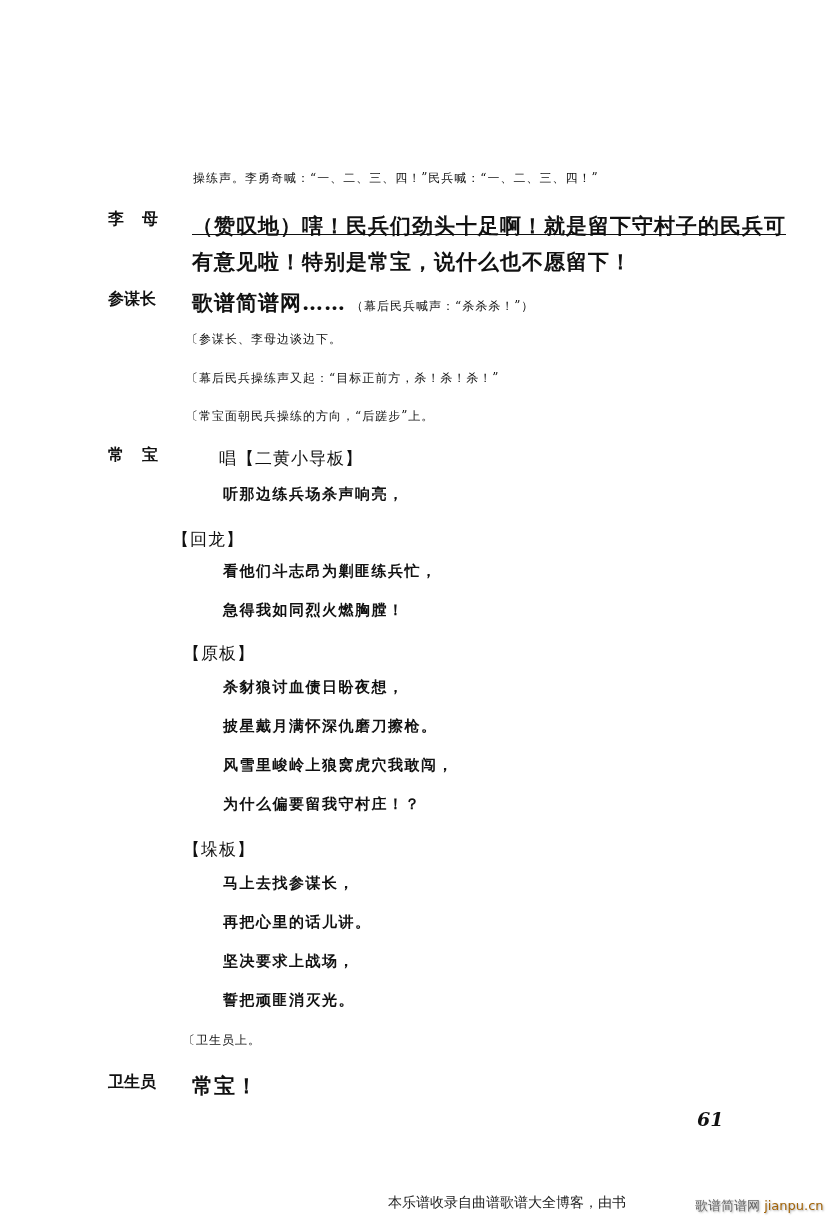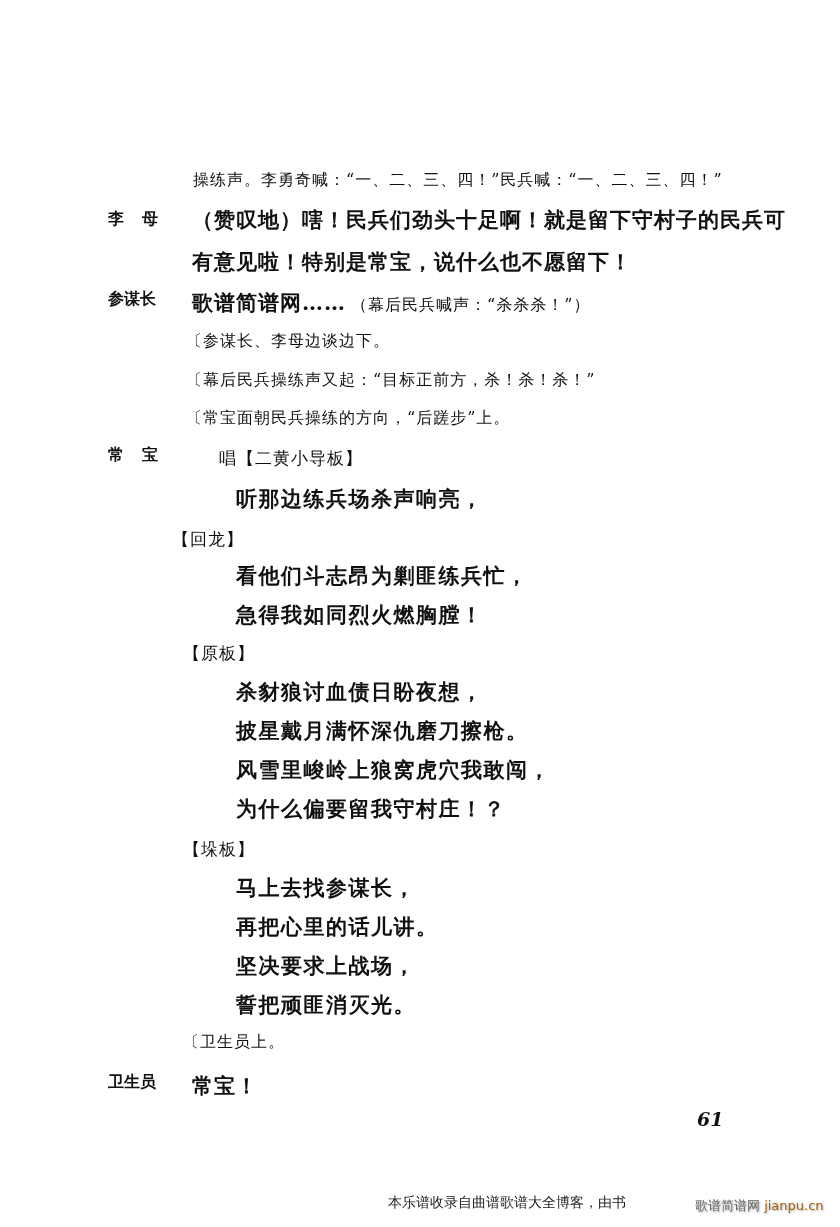--- a/index.html
+++ b/index.html
@@ -4,43 +4,43 @@
   <style>
     html, body { margin: 0; padding: 0; }
     body {
       width: 840px; height: 1227px; background: #ffffff; position: relative; overflow: hidden;
       font-family: "DejaVu Serif", "Liberation Serif", serif; color: #111;
     }
     .abs { position: absolute; white-space: nowrap; }
     .big { font-size: 21px; letter-spacing: 1px; font-weight: bold; }
     .speaker { font-size: 16px; font-weight: bold; left: 108px; }
     .speaker.spaced { letter-spacing: 18px; }
-    .stage { font-size: 16px; letter-spacing: 1px; }
+    .stage { font-size: 12px; letter-spacing: 1px; }
     .label { font-size: 17px; letter-spacing: 1px; }
-    .verse { font-size: 21px; letter-spacing: 1.5px; font-weight: bold; left: 236px; }
+    .verse { font-size: 15px; letter-spacing: 1.5px; font-weight: bold; left: 223px; }
     .page-num { font-size: 19px; font-style: italic; font-weight: bold; left: 697px; top: 1108px; }
     .footer-text {
       left: 388px; top: 1194px; font-family: "DejaVu Sans", "Liberation Sans", sans-serif;
       font-size: 14px; color: #222;
     }
     .watermark {
       left: 695px; top: 1197px; font-family: "DejaVu Sans", "Liberation Sans", sans-serif;
       font-size: 13px; color: #666; text-shadow: 1px 1px 2px #aaa;
     }
     .watermark .url { color: #a16207; }
   </style>
 </head>
 <body>
 
 <div>
 
   <div class="abs stage" style="left:193px; top:170px;">操练声。李勇奇喊：“一、二、三、四！”民兵喊：“一、二、三、四！”</div>
 
   <div class="abs speaker spaced" style="top:209px;">李母</div>
-  <div class="abs" style="left:192px; top:206px;">
+  <div class="abs" style="left:192px; top:212px;text-decoration:underline;">
     <span class="big">（赞叹地）嗐！民兵们劲头十足啊！就是留下守村子的民兵可</span>
   </div>
 
   <div class="abs big" style="left:192px; top:248px;">有意见啦！特别是常宝，说什么也不愿留下！</div>
 
   <div class="abs speaker" style="top:289px;">参谋长</div>
   <div class="abs" style="left:192px; top:289px;">
     <span class="big">歌谱简谱网……</span>
     <span class="stage">（幕后民兵喊声：“杀杀杀！”）</span>
   </div>

